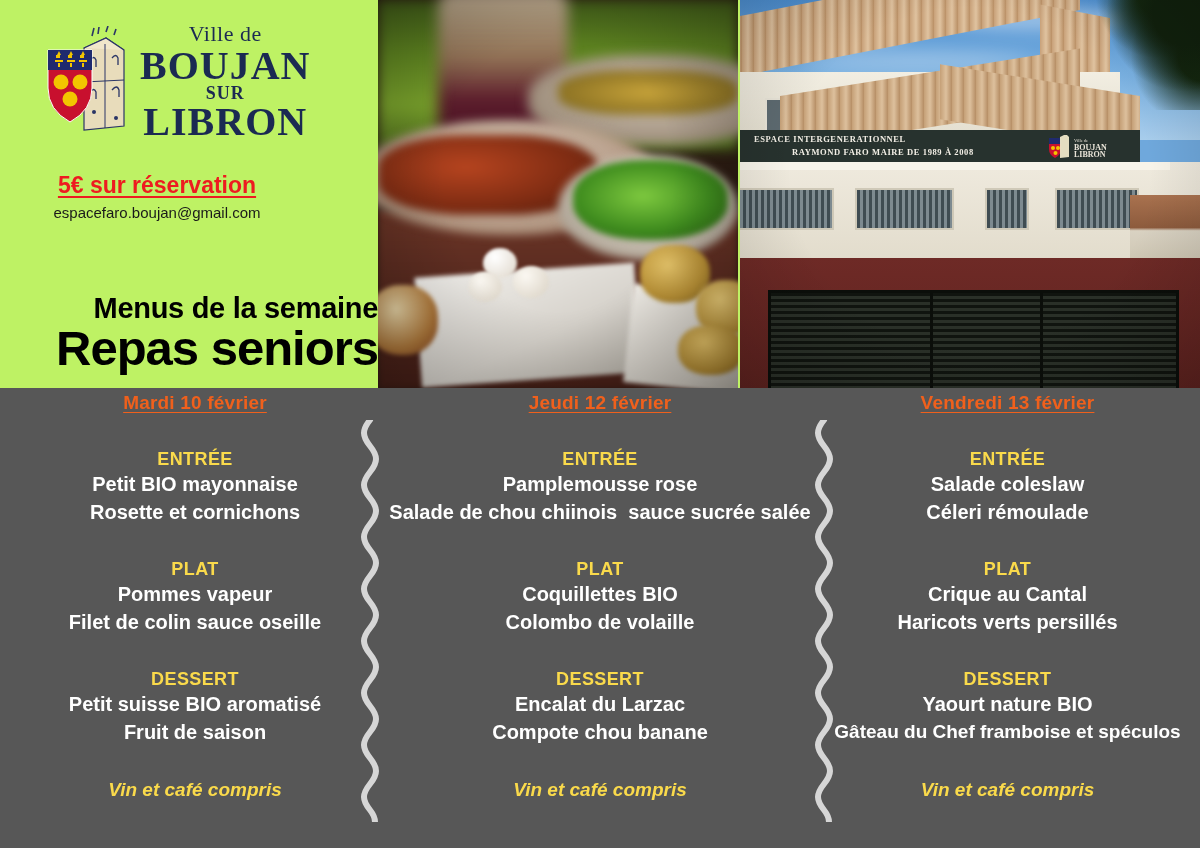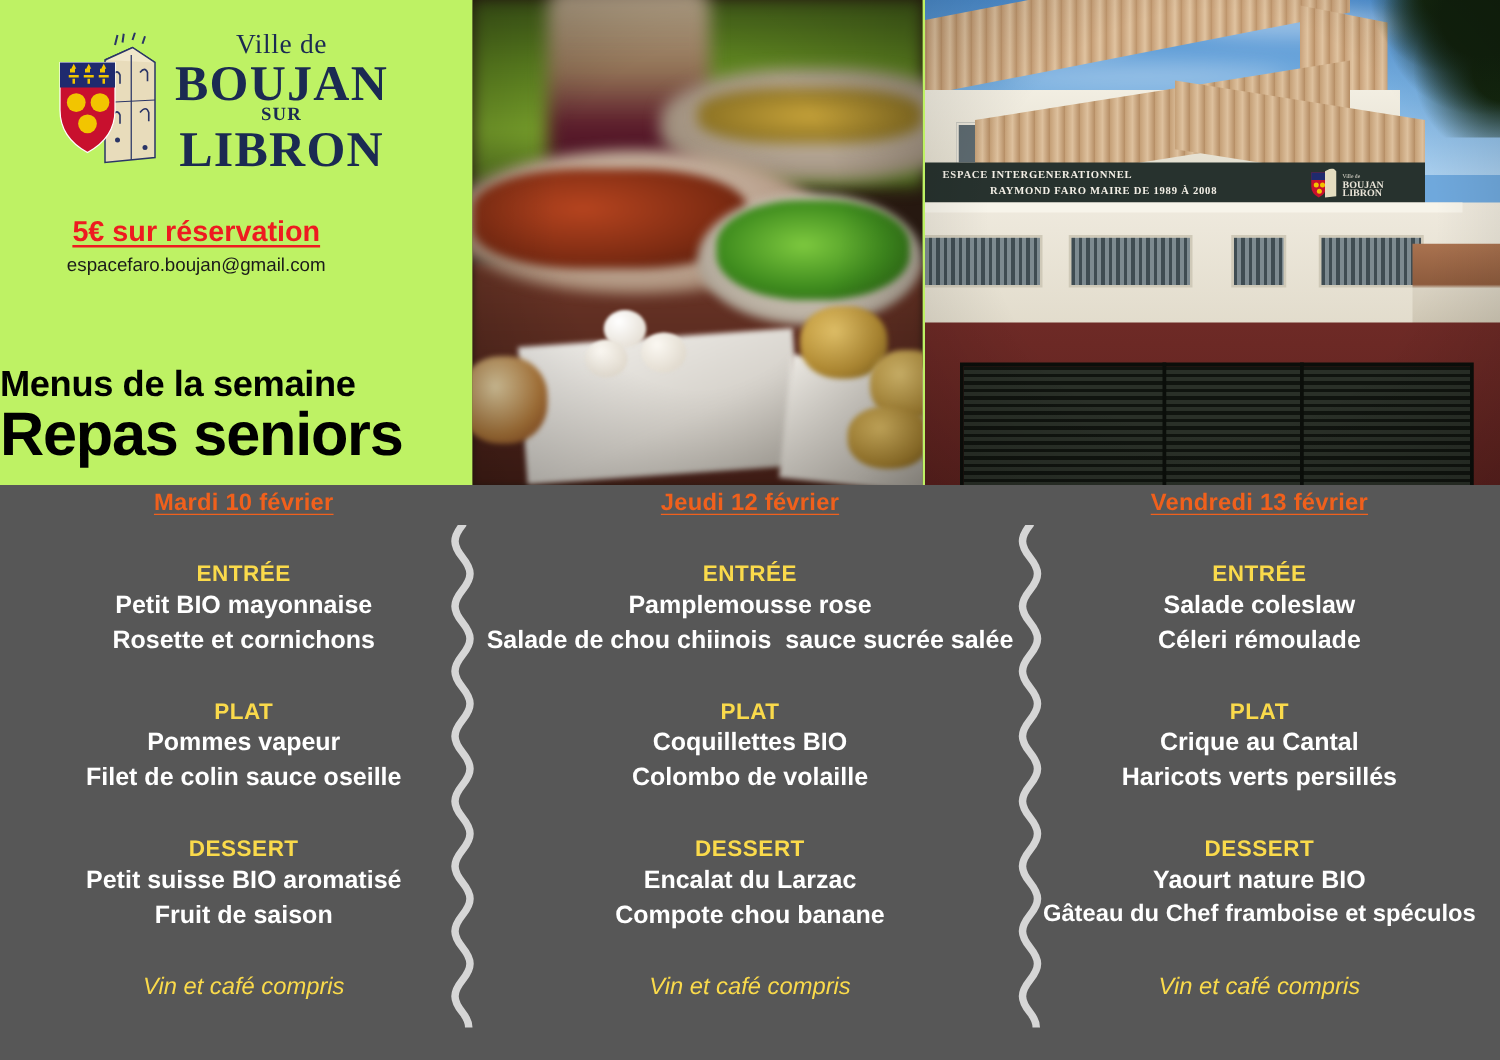--- a/index.html
+++ b/index.html
@@ -11,31 +11,31 @@
   #top-band{position:absolute;left:0;top:0;width:1200px;height:389px;background:#bef264;}
 
   
   #logo-block{position:absolute;left:44px;top:18px;width:300px;height:128px;display:flex;align-items:center;}
   #crest{width:86px;height:112px;position:relative;flex:none;margin-right:4px;}
   #crest svg{display:block;}
   #logo-words{display:flex;flex-direction:column;align-items:center;line-height:1;color:#1b2a52;
     font-family:"Liberation Serif", serif;margin-left:6px;}
   .lw-ville{font-size:22px;letter-spacing:.5px;}
   .lw-boujan{font-size:40px;font-weight:700;letter-spacing:1px;margin-top:1px;}
-  .lw-sur{font-size:15px;font-weight:700;letter-spacing:1px;margin-top:-2px;}
+  .lw-sur{font-size:18px;font-weight:700;letter-spacing:1px;margin-top:-2px;}
   .lw-libron{font-size:40px;font-weight:700;letter-spacing:1px;margin-top:0px;}
 
   
   #contact{position:absolute;left:0;top:172px;width:314px;text-align:center;}
   #price{color:#ee1b20;font-size:23px;font-weight:700;text-decoration:underline;text-underline-offset:3px;}
   #phone{color:#1a1a1a;font-size:23px;margin-top:6px;}
   #email{color:#1a1a1a;font-size:15px;margin-top:5px;}
 
   
-  #headline{position:absolute;left:0;top:292px;width:378px;text-align:left;}
+  #headline{position:absolute;left:0;top:292px;width:378px;text-align:right;}
   #headline .h-sub{font-size:29px;font-weight:700;color:#000;letter-spacing:-.3px;}
   #headline .h-main{font-size:49px;font-weight:700;color:#000;letter-spacing:-1px;margin-top:-2px;line-height:1.04;}
 
   
   .photo{position:absolute;top:0;height:389px;overflow:hidden;}
   #photo-food{left:378px;width:360px;background:#2b1b12;}
   #photo-building{left:740px;width:460px;background:#6fa8dc;}
 
   
   #photo-food .ff{position:absolute;}
@@ -126,21 +126,21 @@
   #menu-area{position:absolute;left:0;top:388px;width:1200px;height:460px;background:#575757;}
   .menu-col{position:absolute;top:0;text-align:center;color:#fff;}
   #col-0{left:10px;width:370px;}
   #col-1{left:385px;width:430px;}
   #col-2{left:820px;width:375px;}
   .day-title{color:#f0601c;font-size:19px;font-weight:700;text-decoration:underline;
     text-underline-offset:3px;margin-top:4px;letter-spacing:.2px;}
   .section{margin-top:0;}
   .section-label{color:#fada4b;font-size:18px;font-weight:700;letter-spacing:.4px;}
   .dish{color:#ffffff;font-size:20px;font-weight:600;line-height:28px;white-space:pre;}
-  .included{color:#fada4b;font-size:19px;font-weight:400;font-style:italic;}
+  .included{color:#fada4b;font-size:19px;font-weight:700;font-style:italic;}
 
   .sep{position:absolute;top:32px;width:24px;height:402px;}
   #sep-0{left:358px;}
   #sep-1{left:812px;}
   .sep svg{display:block;}
 </style>
 </head>
 <body>
 
 <div id="top-band">

